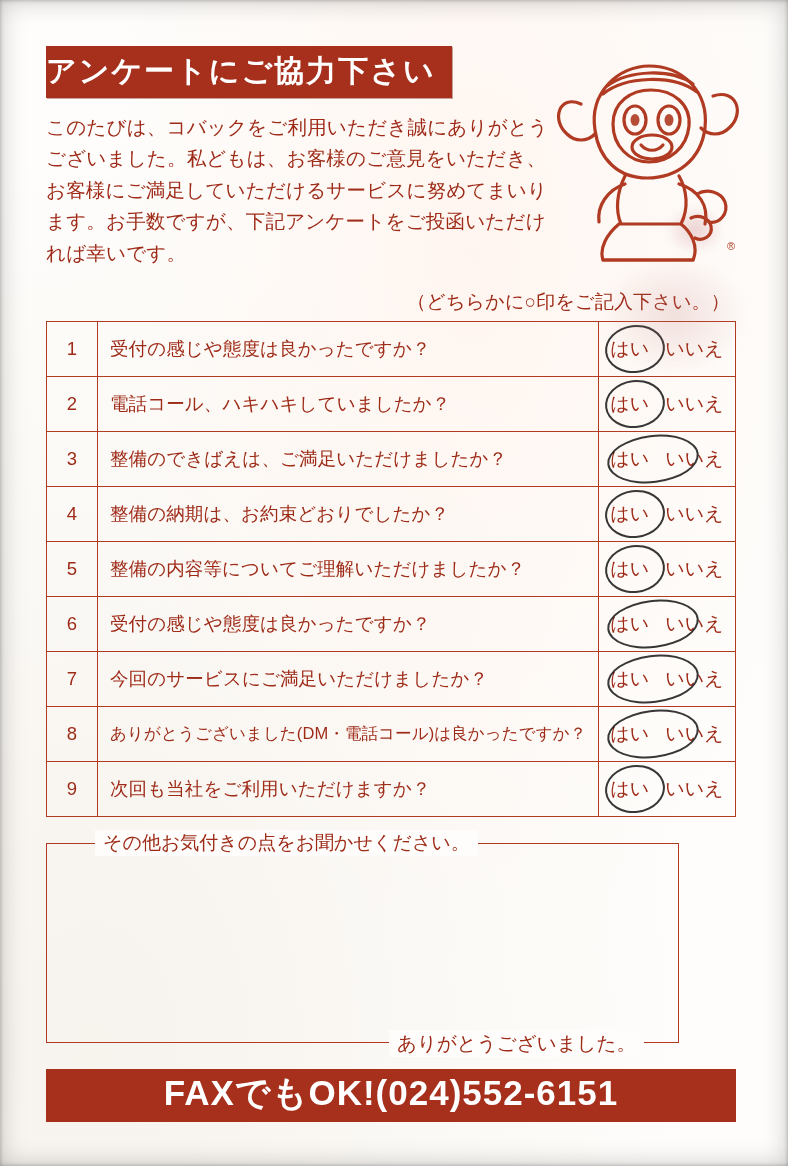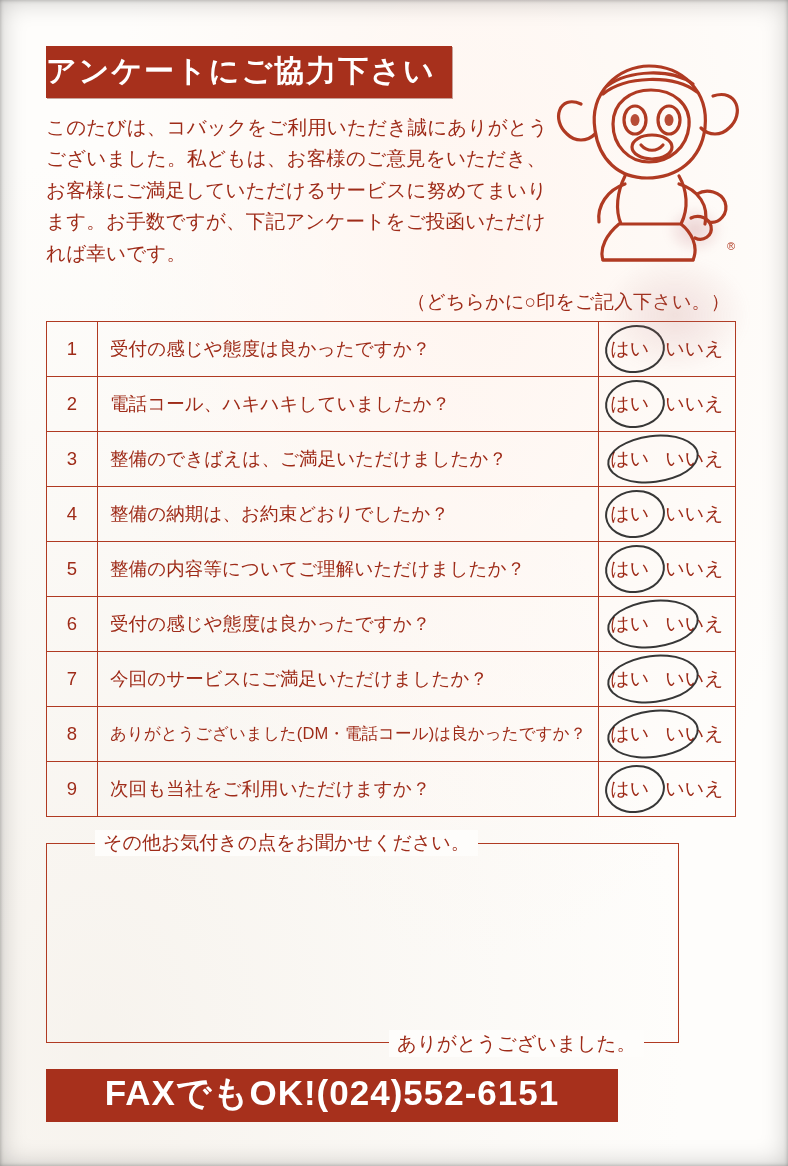--- a/index.html
+++ b/index.html
@@ -183,21 +183,21 @@
   
   .fax-banner {
     margin: 26px 0 0 0;
     background: #a7301c;
     color: #ffffff;
     font-size: 35px;
     font-weight: bold;
     text-align: center;
     letter-spacing: 1px;
     padding: 6px 0 10px 0;
-    width: 572px;
+    width: 690px;
     line-height: 1.05;
     white-space: nowrap;
   }
 
   
   .smudge {
     position: absolute;
     z-index: 6;
     pointer-events: none;
     border-radius: 50%;

